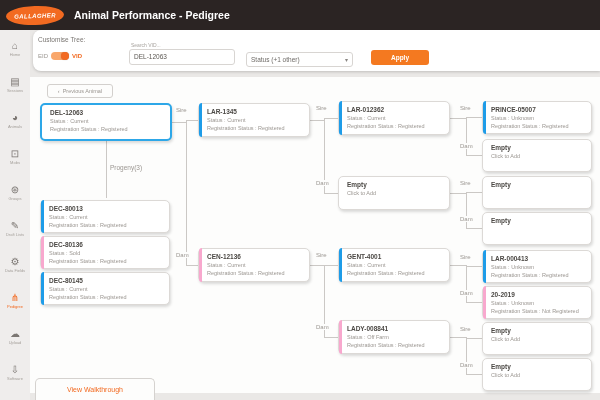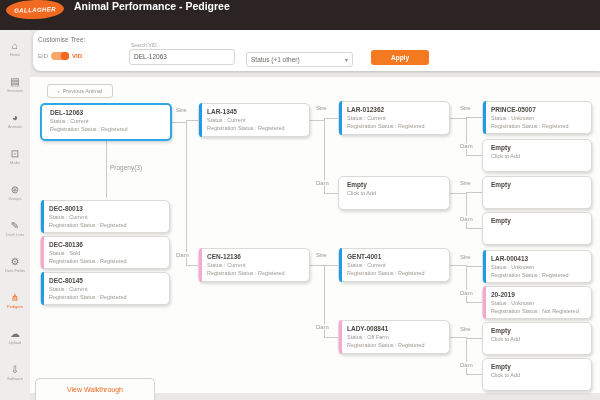--- a/index.html
+++ b/index.html
@@ -2,21 +2,21 @@
 <html><head>
 <meta charset="utf-8">
 <style>
   * { margin:0; padding:0; box-sizing:border-box; }
   html,body { width:600px; height:400px; overflow:hidden; }
   body { font-family:"Liberation Sans", sans-serif; background:#eae8e6; }
   #app { position:relative; width:600px; height:400px; background:#eae8e6; overflow:hidden; }
 
   
   #header { position:absolute; left:0; top:0; width:600px; height:30px; background:#2b2423;
-            display:flex; z-index:30; }
+            display:flex; align-items:center; z-index:30; }
   #logo { margin-left:6px; width:58px; height:19px; background:#f26a21; border-radius:50%;
           display:flex; align-items:center; justify-content:center; transform:rotate(-2deg); }
   #logo span { color:#fff; font-size:6px; font-weight:bold; font-style:italic; letter-spacing:.4px; }
   #app-title { color:#ffffff; font-size:10.5px; font-weight:bold; margin-left:10px; }
 
   
   #sidebar { position:absolute; left:0; top:30px; width:30px; height:370px; background:#efedec;
              z-index:25; display:flex; flex-direction:column; }
   .nav-item { height:36px; display:flex; flex-direction:column; align-items:center; justify-content:center;
               cursor:pointer; color:#7b7672; }

